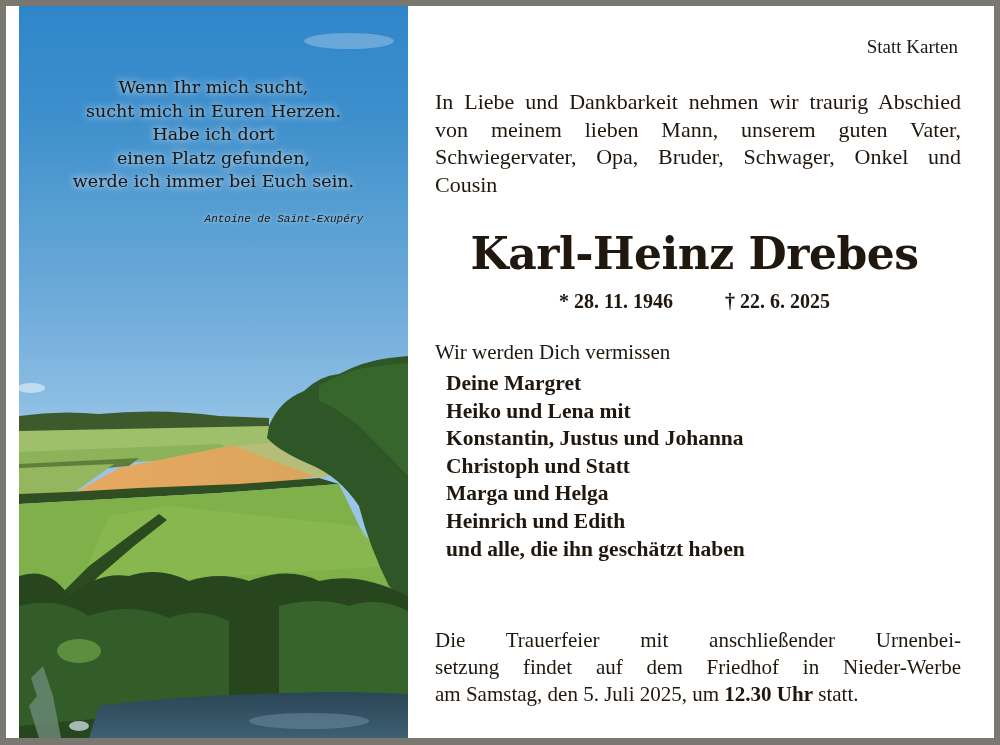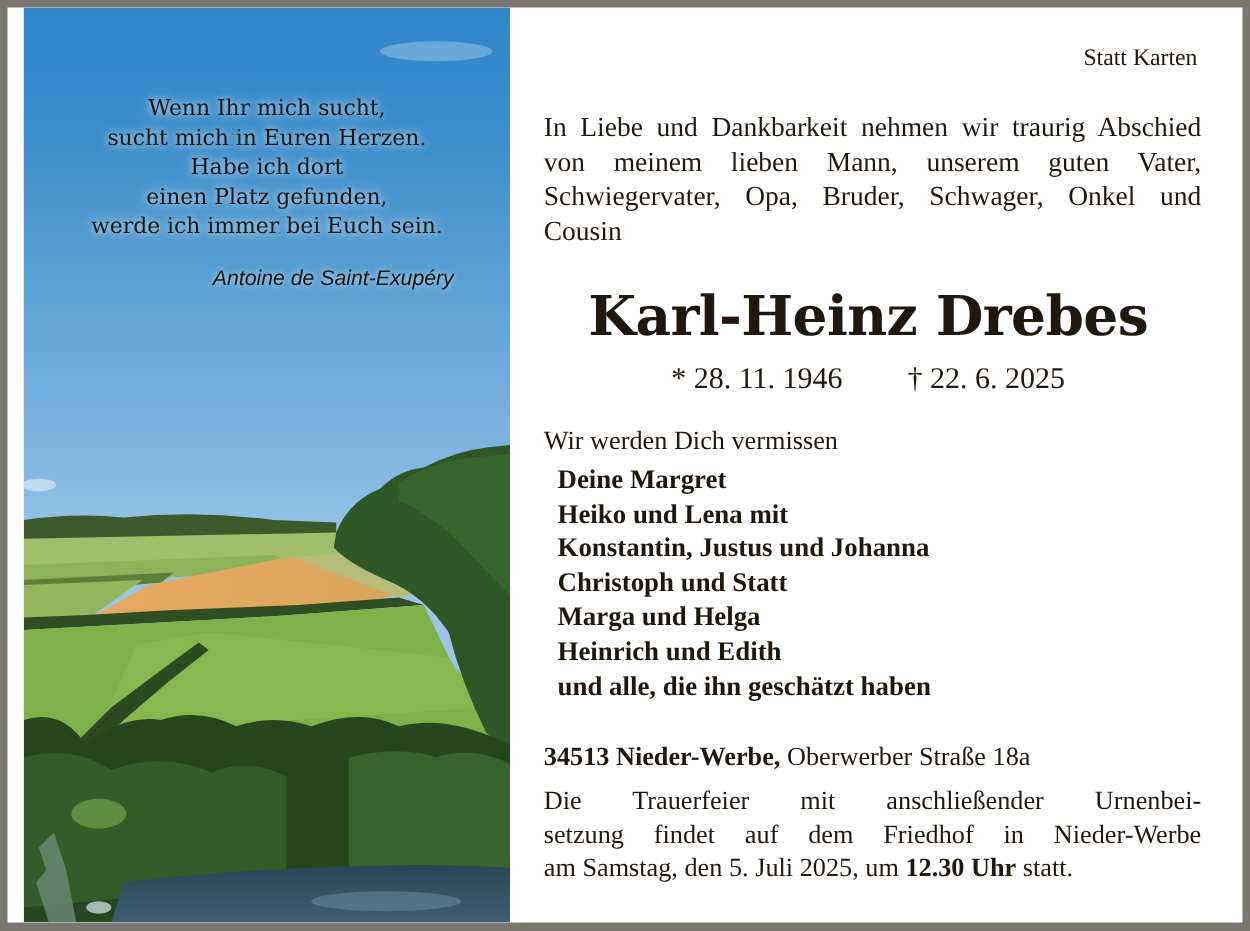--- a/index.html
+++ b/index.html
@@ -24,22 +24,22 @@
       position: absolute; left: 0; top: 70px; width: 389px;
       text-align: center;
       font-family: "DejaVu Serif", serif;
       color: #1b1610;
       font-size: 17.5px; line-height: 23.5px;
       text-shadow: 0 0 6px rgba(220,235,250,0.85), 0 0 12px rgba(200,225,245,0.7);
     }
     .quote .line { display: block; }
     .quote-author {
       position: absolute; right: 45px; top: 207px;
-      font-family: Liberation Sans, sans-serif;
-      font-style: italic; font-size: 17px; color: #1b1610;
+      font-family: Liberation Mono, monospace;
+      font-style: italic; font-size: 11px; color: #1b1610;
       text-shadow: 0 0 5px rgba(220,235,250,0.9);
     }
     
     .text-panel {
       position: absolute; left: 389px; top: 0; width: 599px; height: 732px;
       font-family: "Liberation Serif", serif;
       color: #20170f;
     }
     .statt-karten {
       position: absolute; right: 36px; top: 30px;
@@ -53,21 +53,21 @@
       word-spacing: 2px;
     }
     .name {
       position: absolute; left: 0; top: 222px; width: 599px;
       text-align: center;
       font-family: "DejaVu Serif", serif;
       font-weight: bold; font-size: 44px; letter-spacing: -0.5px;
     }
     .dates {
       position: absolute; left: 0; top: 284px; width: 599px;
-      text-align: center; font-size: 24px;
+      text-align: center; font-size: 20px; font-weight: bold;
     }
     .dates .gap { display: inline-block; width: 52px; }
     .miss {
       position: absolute; left: 40px; top: 334px;
       font-size: 21px;
     }
     .family {
       position: absolute; left: 40px; top: 364px;
       font-size: 21.5px; line-height: 27.6px; font-weight: bold;
     }
@@ -164,23 +164,20 @@
     <div class="family">
       <span class="line">Deine Margret</span>
       <span class="line">Heiko und Lena mit</span>
       <span class="line">Konstantin, Justus und Johanna</span>
       <span class="line">Christoph und Statt</span>
       <span class="line">Marga und Helga</span>
       <span class="line">Heinrich und Edith</span>
       <span class="line">und alle, die ihn geschätzt haben</span>
     </div>
 
-    <div class="address">
-      <b>34513 Nieder-Werbe,</b><span> Oberwerber Straße 18a</span>
-    </div>
 
     <div class="ceremony">
       <span class="line just">Die Trauerfeier mit anschließender Urnenbei-</span>
       <span class="line just">setzung findet auf dem Friedhof in Nieder-Werbe</span>
       <span class="line"><span>am Samstag, den 5. Juli 2025, um </span><b>12.30 Uhr</b><span> statt.</span></span>
     </div>
   </div>
 </div>
 
 </body></html>

